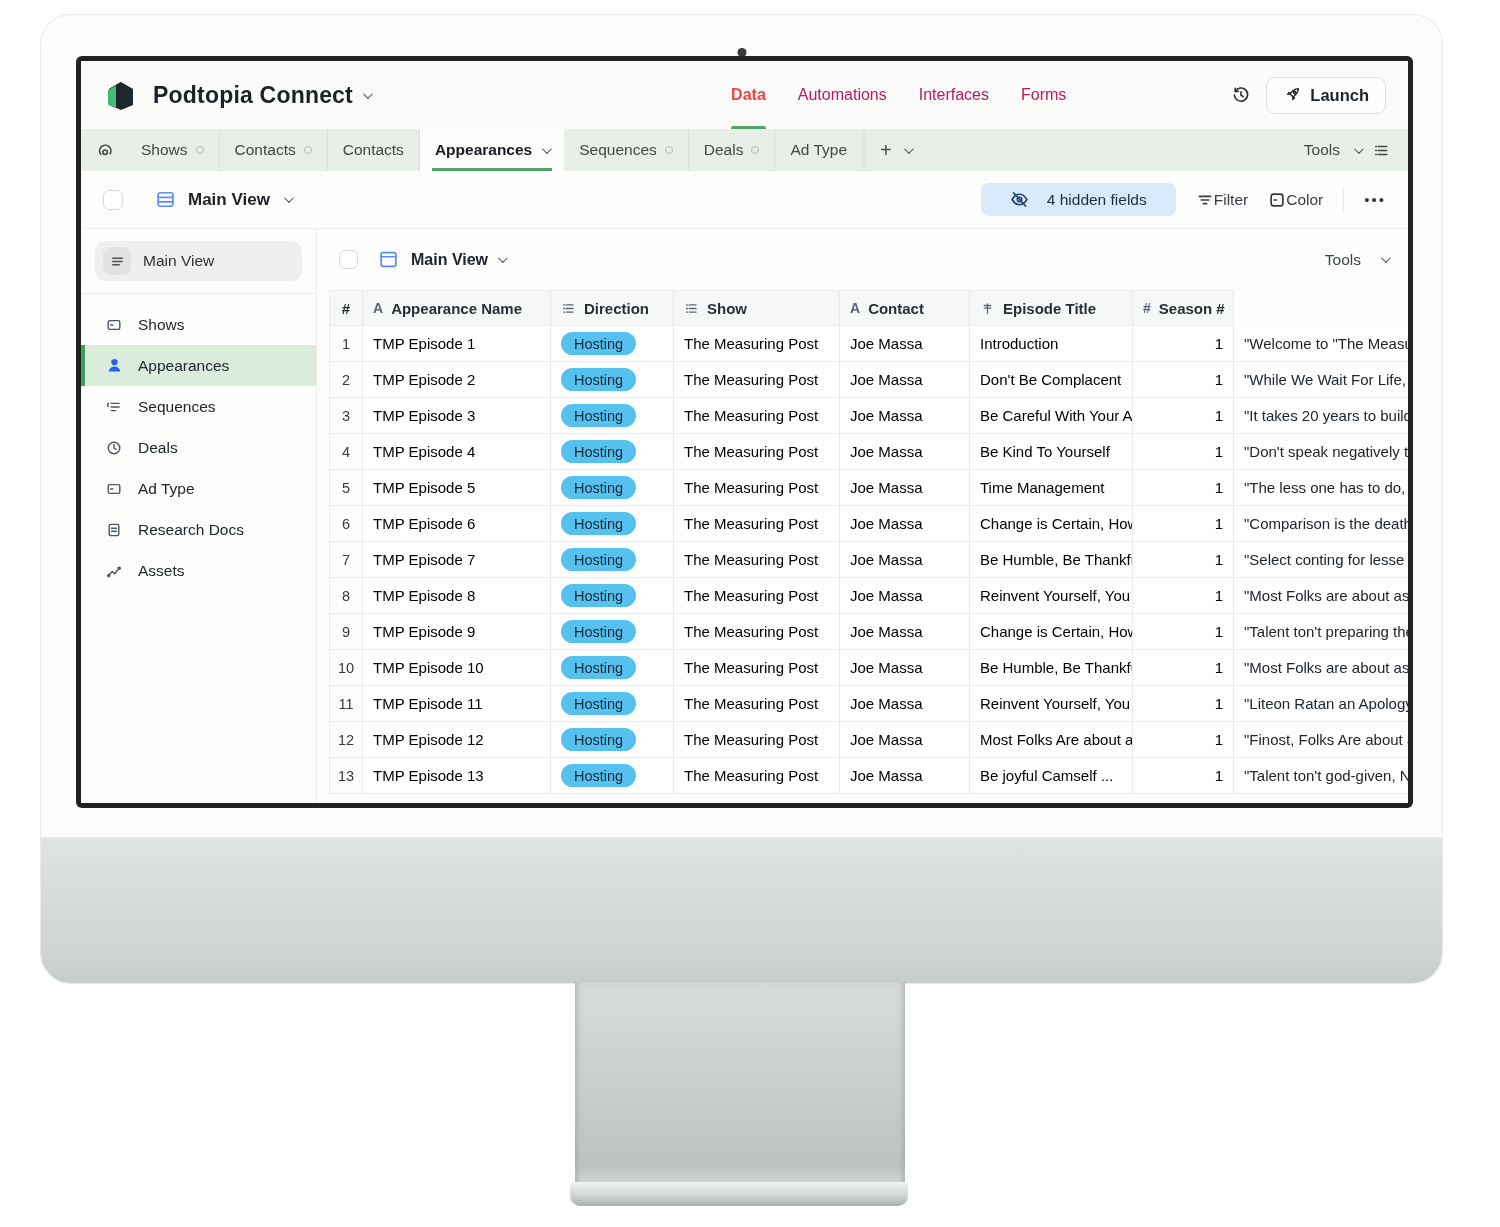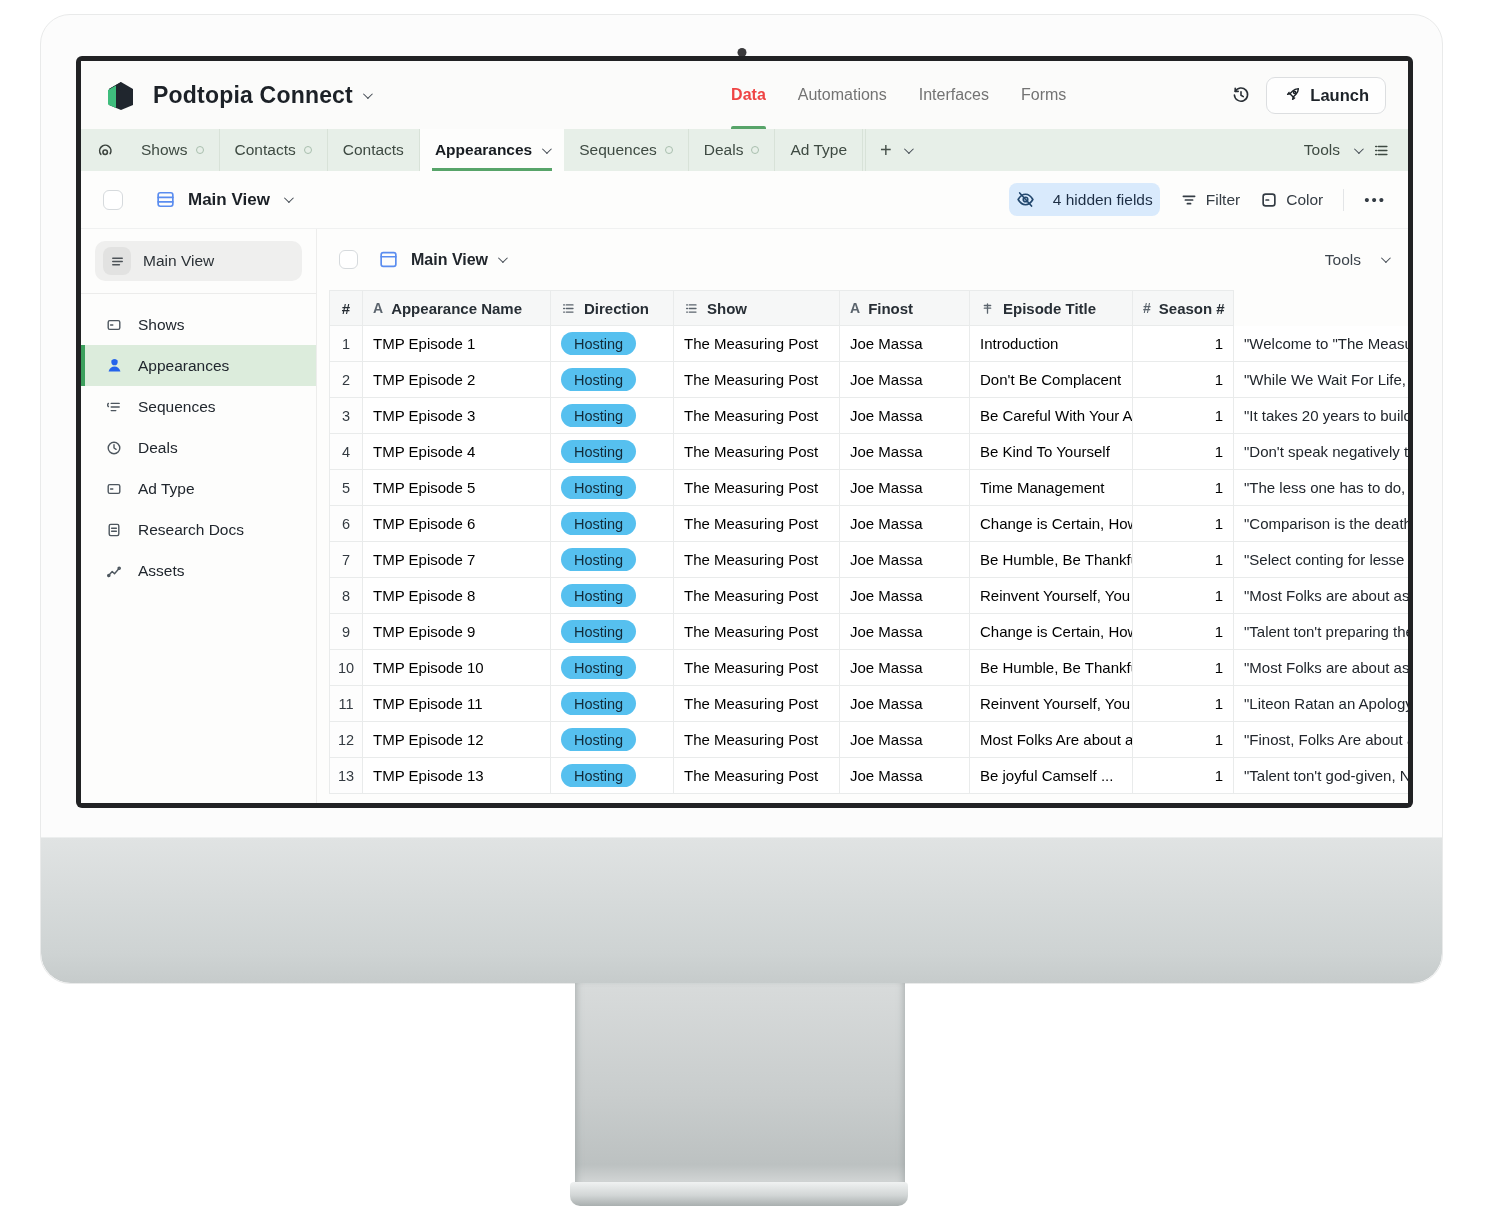--- a/index.html
+++ b/index.html
@@ -25,21 +25,21 @@
   .screen { position:absolute; left:35px; top:41px; width:1337px; height:752px;
             background:#212224; border-radius:6px; padding:5px; }
   .app { width:100%; height:100%; background:#fdfdfc; overflow:hidden; display:flex; flex-direction:column; }
 
   
   .hdr { height:68px; flex:none; display:flex; align-items:center; padding:0 22px; background:#fbfbfa; position:relative; }
   .logo { width:36px; height:32px; margin-right:14px; flex:none; }
   .title { font-size:23px; font-weight:800; color:#1c2127; letter-spacing:.2px; }
   .chev { display:inline-block; width:7px; height:7px; border-right:1.7px solid currentColor; border-bottom:1.7px solid currentColor; transform:rotate(45deg) translateY(-2px); margin-left:10px; color:#454c54; }
   .nav { display:flex; align-items:stretch; height:100%; margin-left:auto; margin-right:150px; gap:8px; }
-  .nav-item { position:relative; display:flex; align-items:center; padding:0 12px; font-size:16px; color:#737373; cursor:pointer; }
+  .nav-item { position:relative; display:flex; align-items:center; padding:0 12px; font-size:16px; color:#be185d; cursor:pointer; }
   .nav-item.active { font-weight:700; color:#ef4444; }
   .nav-item.active::after { content:""; position:absolute; left:12px; right:12px; bottom:0; height:3px; background:#57a469; border-radius:2px 2px 0 0; }
   .hdr-right { display:flex; align-items:center; gap:12px; }
   .icon-btn { width:26px; height:26px; display:flex; align-items:center; justify-content:center; color:#2a3036; cursor:pointer; }
   .launch-btn { display:flex; align-items:center; gap:9px; border:1px solid #dcdee0; background:#fefefe; border-radius:9px;
                 padding:8px 16px; font-size:16.5px; font-weight:600; color:#1d2329; cursor:pointer; }
 
   
   .tabstrip { height:42px; flex:none; background:#e7efe8; display:flex; align-items:stretch; }
   .tabicon { display:flex; align-items:center; padding:0 12px 0 16px; color:#3d453f; }
@@ -53,23 +53,23 @@
   .plus { font-size:20px; line-height:1; cursor:pointer; }
   .strip-right { margin-left:auto; display:flex; align-items:center; gap:12px; padding-right:18px; color:#3e4a42; font-size:15.5px; }
   .strip-right .chev { margin-left:2px; }
 
   
   .toolbar { height:57px; flex:none; background:#fdfdfc; display:flex; align-items:center; padding:0 22px; }
   .checkbox { width:20px; height:20px; border:1.6px solid #d6dadd; border-radius:6px; background:#fff; flex:none; cursor:pointer; }
   .tb-view { display:flex; align-items:center; gap:12px; margin-left:32px; cursor:pointer; }
   .tb-view .vname { font-size:17px; font-weight:700; color:#1c2127; }
   .toolbar-right { margin-left:auto; display:flex; align-items:center; gap:20px; }
-  .pill-hidden { display:flex; align-items:center; gap:18px; background:#d9eafc; border-radius:8px; padding:7px 7px;
+  .pill-hidden { display:flex; align-items:center; gap:18px; background:#d9eafc; border-radius:8px; padding:7px 29px;
                  font-size:15.5px; color:#1d2e44; font-weight:500; cursor:pointer; }
-  .tb-chip { display:flex; align-items:center; gap:8px; font-size:15.5px; color:#343c44; cursor:pointer; }
+  .tb-chip { display:flex; align-items:center; font-size:15.5px; color:#343c44; cursor:pointer; }
   .tb-sep { width:1px; height:22px; background:#e3e5e7; }
   .dots { font-size:15px; letter-spacing:2px; color:#343c44; cursor:pointer; }
 
   
   .body { flex:1; display:flex; min-height:0; border-top:1px solid #f0f1f1; }
   .sidebar { width:236px; flex:none; border-right:1px solid #ededec; padding:12px 14px 0; background:#fdfdfc; }
   .side-view { display:flex; align-items:center; gap:12px; background:#efefee; border-radius:10px; padding:6px 8px; cursor:pointer; }
   .side-view .grip { width:28px; height:28px; background:#e2e2e1; border-radius:8px; display:flex; align-items:center; justify-content:center; color:#4d5358; }
   .side-view .lbl { font-size:15.5px; color:#2c3237; }
   .side-div { height:1px; background:#ececeb; margin:12px -14px 10px; }
@@ -354,21 +354,21 @@
                           <path d="M5.6 4.2h7.2M5.6 8h7.2M5.6 11.8h7.2M2.8 4.2h.9M2.8 8h.9M2.8 11.8h.9" <="" svg=""></path>
                         </svg>
                       </span>
                     </span>
                     <span>Show</span>
                   </div>
                   <div class="th">
                     <span class="hicon">
                       <span class="hicon" style="font-size:14px;">A</span>
                     </span>
-                    <span>Finost</span>
+                    <span>Contact</span>
                   </div>
                   <div class="th">
                     <span class="hicon">
                       <span class="hicon">
                         <svg width="15" height="15" viewBox="0 0 16 16" fill="none" stroke="currentColor" stroke-width="1.4" stroke-linecap="round" stroke-linejoin="round">
                           <path d="M8 3v10M4.6 4.8h6.8M4.6 7.6h6.8" <="" svg=""></path>
                         </svg>
                       </span>
                     </span>
                     <span>Episode Title</span>

